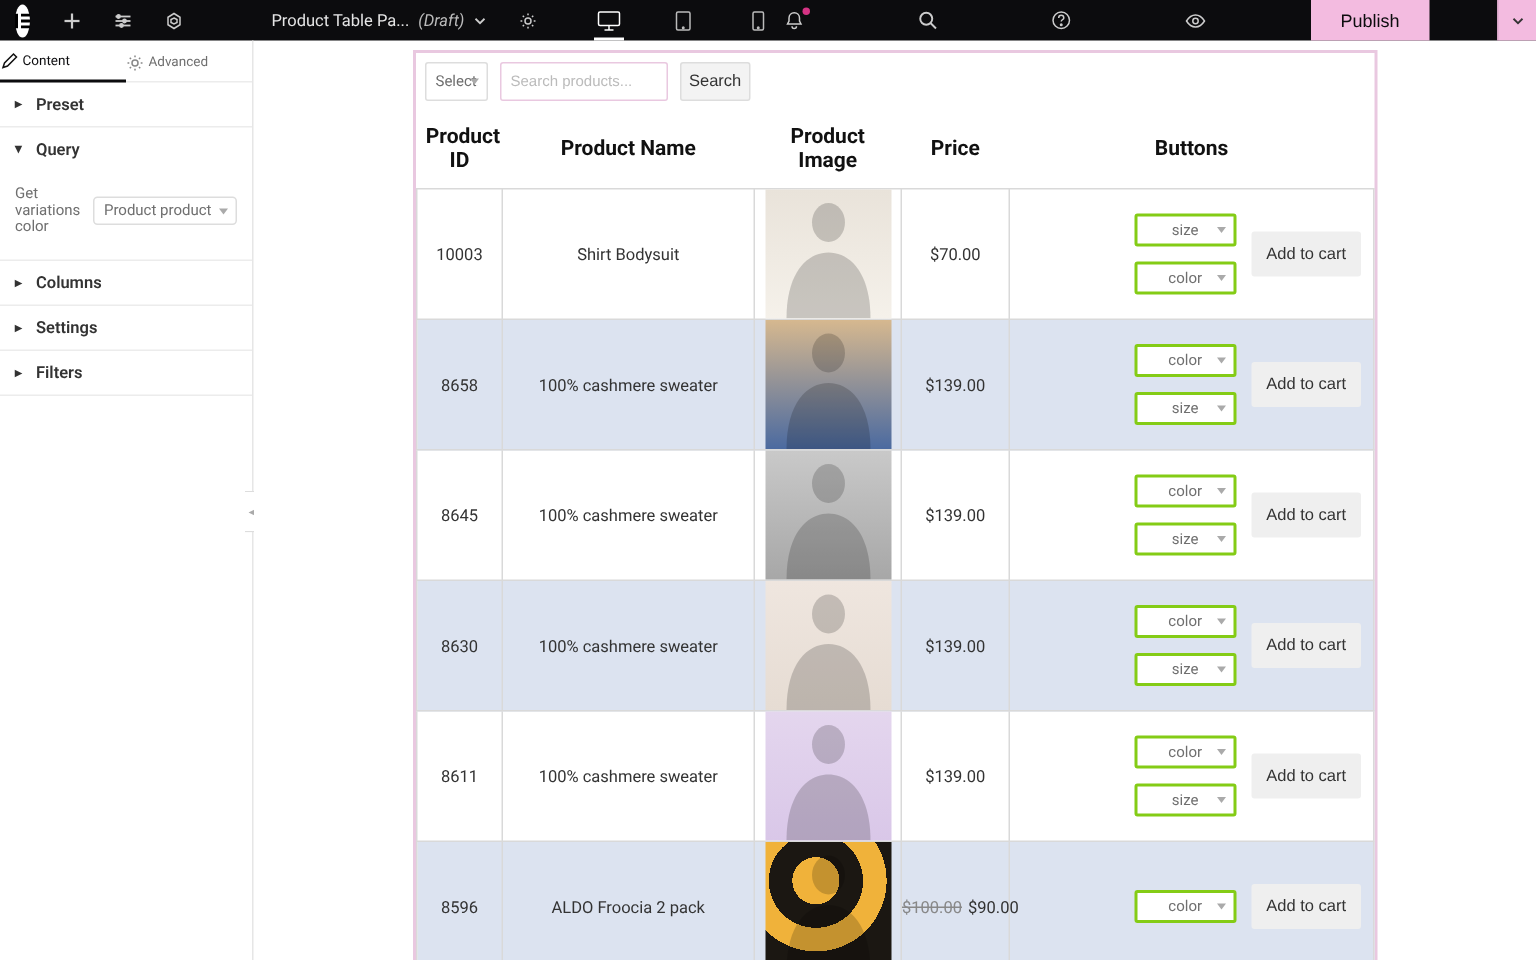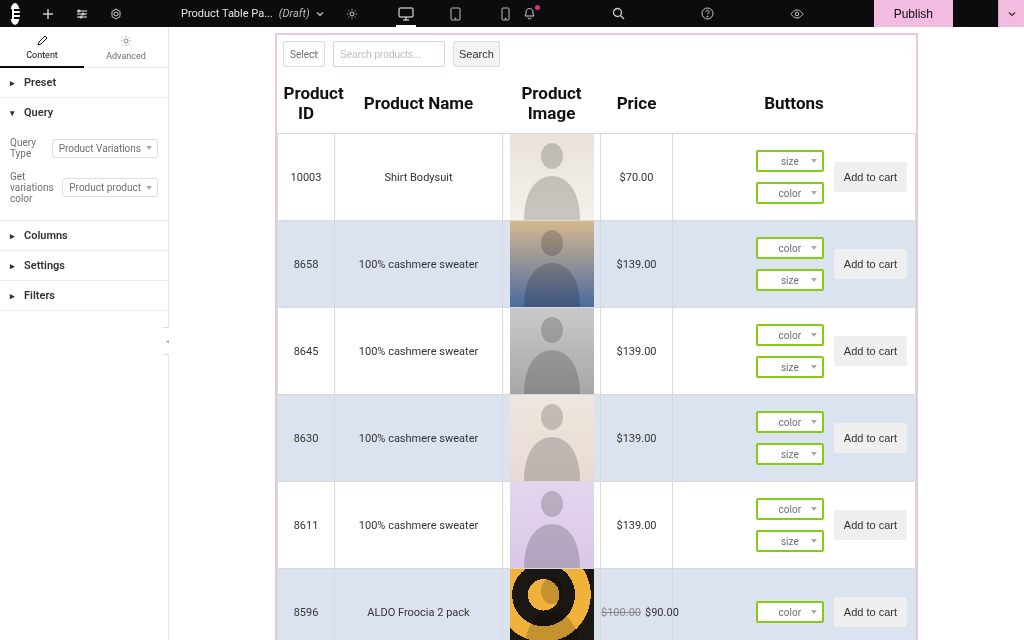--- a/index.html
+++ b/index.html
@@ -23,21 +23,21 @@
   .badge::after { content:""; position:absolute; top:3px; right:2px; width:5px; height:5px; border-radius:50%; background:#d63384; }
   .publish-btn { background:#f3bbe0; color:#0c0c0e; height:27px; padding:0 20px; border:none; font-weight:500; font-size:12px; cursor:pointer; }
   .publish-caret { background:#f3bbe0; height:27px; width:26px; border:none; border-left:1px solid rgba(0,0,0,.12); cursor:pointer; display:flex; align-items:center; justify-content:center;}
   svg { display:block; }
 
   
   .workspace { display:flex; height: calc(640px - 27px); }
   .sidebar { width: 169px; border-right:1px solid #e6e6e6; display:flex; flex-direction:column; position:relative;}
   .sidebar-title { text-align:center; font-size:11px; font-weight:600; padding:9px 0; border-bottom:1px solid #ececec; }
   .sidebar-tabs { display:flex; border-bottom:1px solid #ececec; }
-  .sidebar-tab { flex:1; display:flex; flex-direction:column; align-items:center; gap:3px; padding:8px 0 6px; font-size:9px; color:#6f6f6f; cursor:pointer;justify-content:space-between;}
+  .sidebar-tab { flex:1; display:flex; align-items:center; gap:3px; padding:8px 0 6px; font-size:9px; color:#6f6f6f; cursor:pointer;}
   .sidebar-tab.active { color:#0c0c0e; border-bottom:2px solid #0c0c0e; margin-bottom:-1px;}
   .panel-section { border-bottom:1px solid #ececec; }
   .panel-head { display:flex; align-items:center; gap:6px; padding:8px 10px; font-size:11px; font-weight:600; cursor:pointer;}
   .panel-head .caret { font-size:9px; color:#333; width:8px; display:inline-block;}
   .panel-body { padding: 4px 10px 10px;}
   .field-row { display:flex; align-items:center; justify-content:space-between; padding:6px 0; font-size:10px; color:#6f6f6f;}
   .field-row label { flex:1; }
   .select-sm { border:1px solid #ddd; border-radius:3px; padding:3px 16px 3px 6px; font-size:10px; color:#6f6f6f; background:#fff; position:relative; min-width:78px; cursor:pointer;}
   .select-sm::after { content:""; position:absolute; right:5px; top:50%; width:0;height:0; border-left:3px solid transparent; border-right:3px solid transparent; border-top:4px solid #aaa; transform:translateY(-50%);}
   .sidebar-collapse { position:absolute; right:-6px; top:300px; width:11px; height:28px; background:#fff; border:1px solid #ddd; border-left:none; border-radius:0 4px 4px 0; display:flex; align-items:center; justify-content:center; color:#aaa; font-size:9px; cursor:pointer;}
@@ -48,21 +48,21 @@
   .table-controls { display:flex; align-items:center; gap:8px; padding:6px 6px;}
   .tc-box { height:26px; border:1px solid #ddd; border-radius:2px; background:#fff; font-size:10px; color:#6f6f6f; display:flex; align-items:center; padding:0 6px;}
   .tc-select { width:42px; position:relative; cursor:pointer;}
   .tc-select::after { content:""; position:absolute; right:5px; top:50%; width:0;height:0; border-left:3px solid transparent; border-right:3px solid transparent; border-top:4px solid #aaa; transform:translateY(-50%);}
   .tc-search { width:112px; border-color:#e9c8e0;}
   .tc-search input { border:none; outline:none; width:100%; font-size:10px; color:#333;}
   .tc-search input::placeholder { color:#bbb;}
   .tc-btn { height:26px; padding:0 5px; background:#f3f3f3; border:1px solid #ddd; border-radius:2px; font-size:11px; color:#333; cursor:pointer;}
 
   table.product-table { width:100%; border-collapse:collapse; table-layout:fixed;}
-  table.product-table th { font-weight:700; font-size:17px; padding:10px 6px; text-align:center; color:#111;}
+  table.product-table th { font-weight:700; font-size:14px; padding:10px 6px; text-align:center; color:#111;}
   table.product-table td { border:1px solid #d9d9d9; text-align:center; font-size:11px; color:#333; vertical-align:middle;}
   table.product-table tbody tr { height:86px; }
   table.product-table tbody tr.alt { background:#dce3f0; }
   col.c-id   { width:57px; }
   col.c-name { width:168px; }
   col.c-img  { width:98px; }
   col.c-price{ width:72px; }
   col.c-btns { width:auto; }
   .img-cell { padding:0; }
   .img-ph { width:84px; height:86px; margin:0 auto; background:#cfcfcf; display:flex; align-items:flex-end; justify-content:center; position:relative; overflow:hidden;}
@@ -214,24 +214,20 @@
           <span class="caret">▸</span>
           <span>Preset</span>
         </div>
     </div>
     <div class="panel-section">
       <div class="panel-head">
           <span class="caret">▾</span>
           <span>Query</span>
         </div>
       <div class="panel-body">
-        <div class="field-row">
-          <label>Query Type</label>
-          <div class="select-sm"><span>Product Variations</span></div>
-        </div>
         <div class="field-row">
           <label>Get variations color</label>
           <div class="select-sm"><span>Product product</span></div>
         </div>
       </div>
     </div>
     <div class="panel-section">
       <div class="panel-head">
           <span class="caret">▸</span>
           <span>Columns</span>

